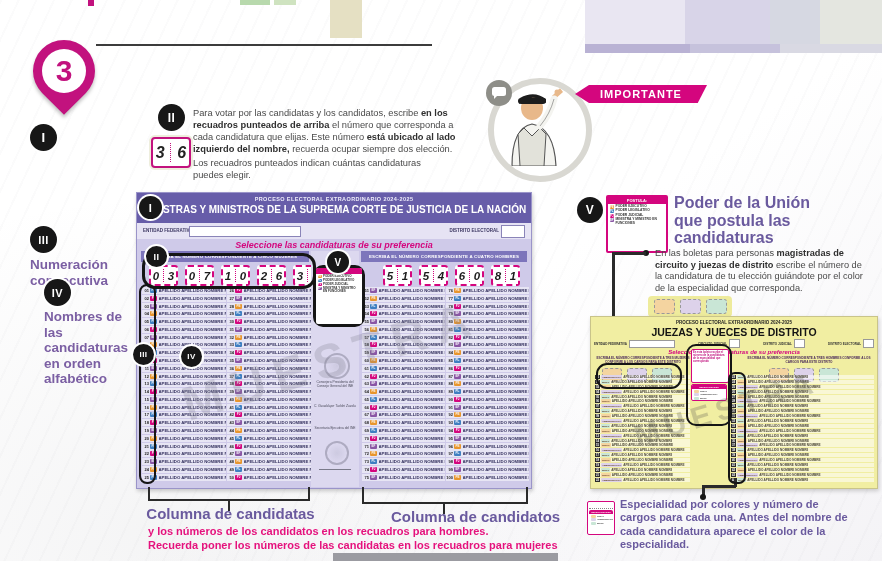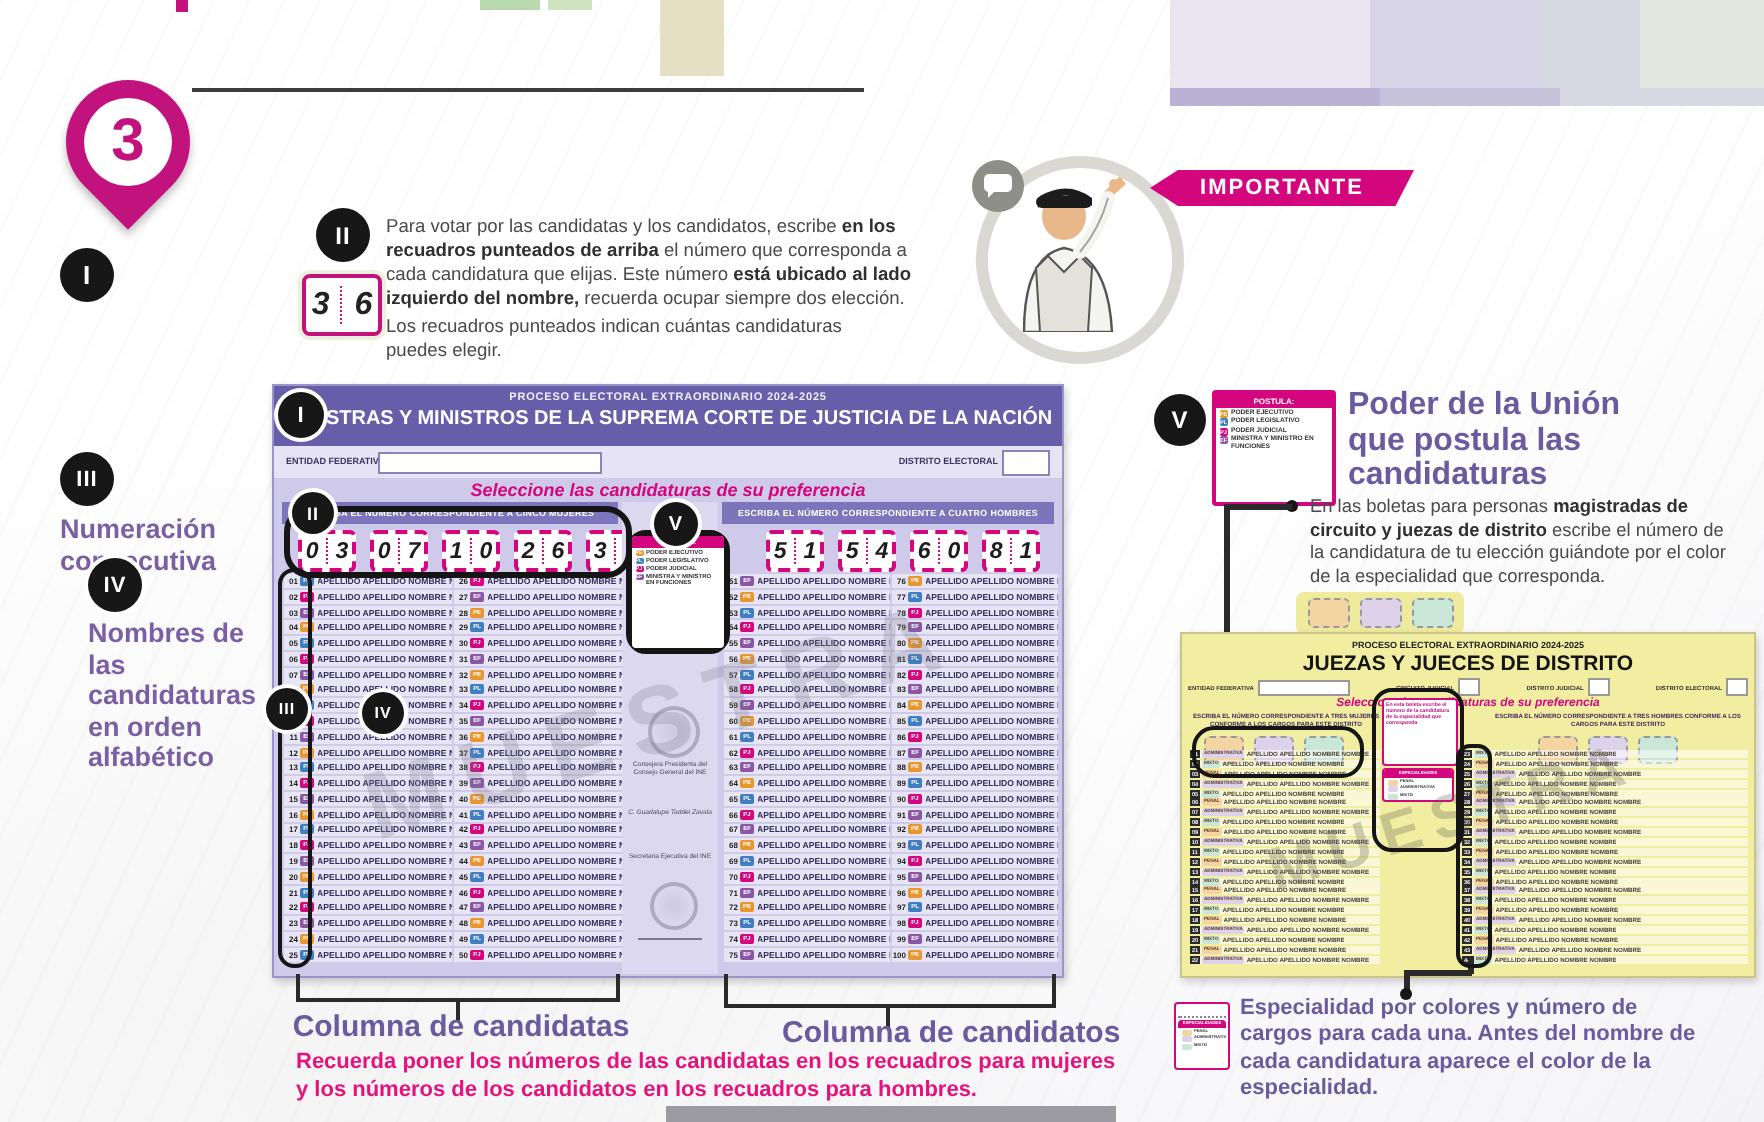--- a/index.html
+++ b/index.html
@@ -767,22 +767,22 @@
   <div class="line" style="left:308px;top:487px;width:2px;height:13px;"></div>
   <div class="line" style="left:148px;top:499px;width:162px;height:2px;"></div>
   <div class="line" style="left:228px;top:499px;width:2px;height:12px;"></div>
   <div class="line" style="left:362px;top:487px;width:2px;height:16px;"></div>
   <div class="line" style="left:526px;top:487px;width:2px;height:16px;"></div>
   <div class="line" style="left:362px;top:502px;width:166px;height:2px;"></div>
   <div class="line" style="left:443px;top:502px;width:2px;height:12px;"></div>
   <div class="abs" style="left:143px;top:505px;width:175px;text-align:center;font-size:15px;font-weight:bold;color:#6a5a9e;">Columna de candidatas</div>
   <div class="abs" style="left:355px;top:508px;width:175px;text-align:left;font-size:15px;font-weight:bold;color:#6a5a9e;margin-left:36px;">Columna de candidatos</div>
   <div class="abs" style="left:148px;top:525px;width:420px;font-size:11px;font-weight:bold;color:#e5127d;line-height:1.25;">
+    <div>y los números de los candidatos en los recuadros para hombres.</div>
     <div>Recuerda poner los números de las candidatas en los recuadros para mujeres</div>
-    <div>y los números de los candidatos en los recuadros para hombres.</div>
   </div>
 
   <div class="rc" style="left:577px;top:197px;width:26px;height:26px;font-size:12px;">
       <span>V</span>
     </div>
   <div class="legend legend-md abs" style="left:606px;top:195px;width:58px;height:54px;border-width:2px;">
       <div class="lg-h">POSTULA:</div>
       <div class="lg-r">
         <b style="background:#e8962e">PE</b>
         <span>PODER EJECUTIVO</span>

